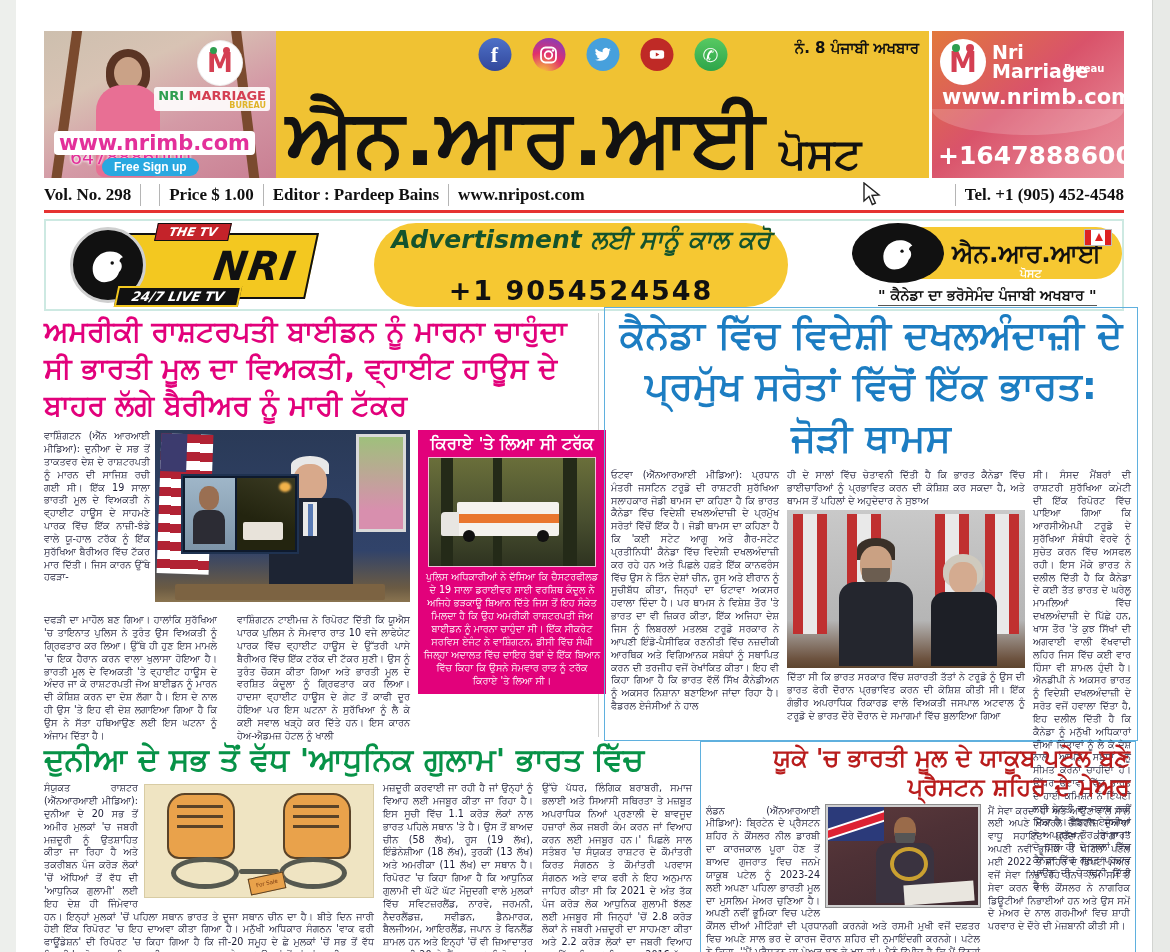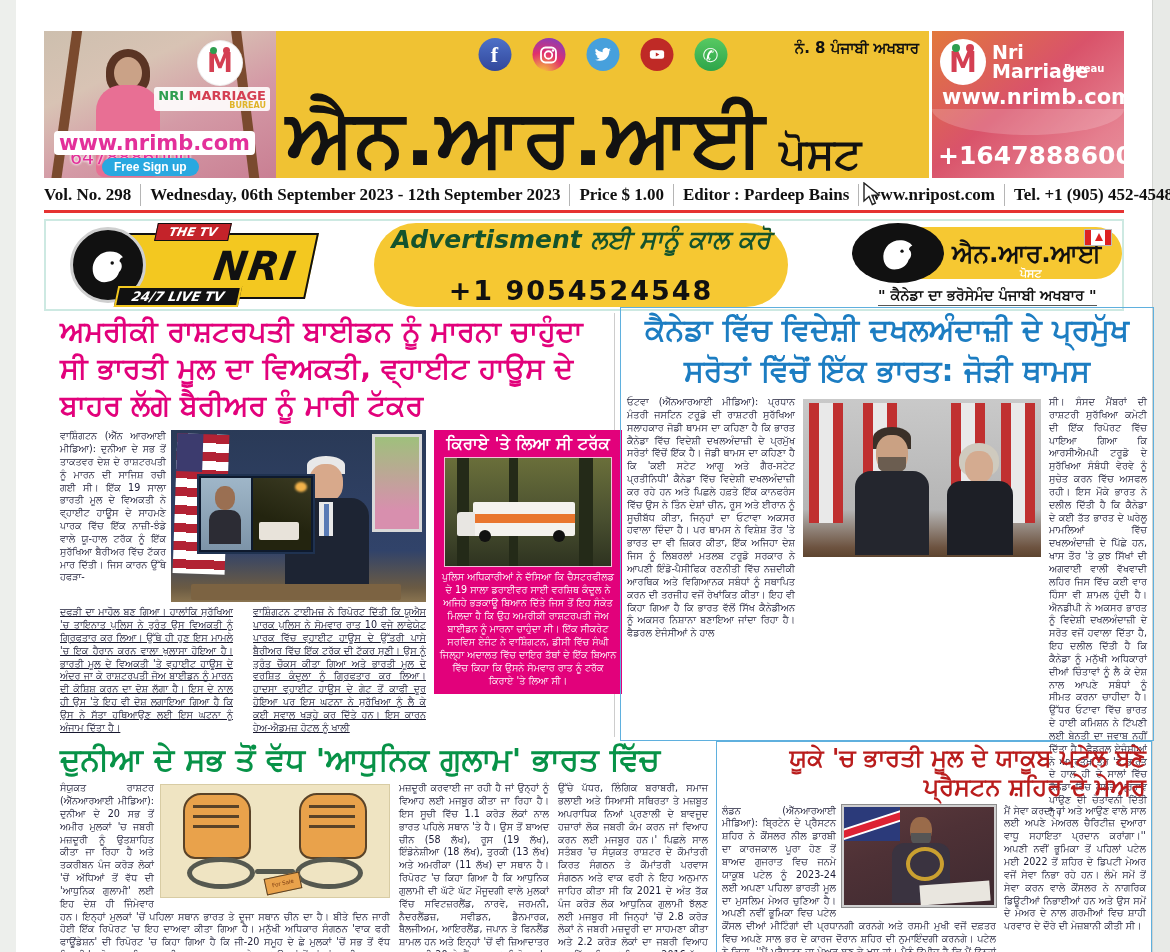--- a/index.html
+++ b/index.html
@@ -93,24 +93,24 @@
   .nri-post-sm{position:absolute;left:168px;top:44px;font-size:11px;font-weight:bold;color:#fff;z-index:2;}
   .ca-flag{position:absolute;right:10px;top:6px;width:26px;height:15px;background:#fff;border:1px solid #bbb;z-index:3;}
   .ca-flag:before,.ca-flag:after{content:"";position:absolute;top:0;width:6px;height:100%;background:#d22;}
   .ca-flag:before{left:0;} .ca-flag:after{right:0;}
   .ca-leaf{position:absolute;left:10px;top:3px;width:0;height:0;border-left:4px solid transparent;
            border-right:4px solid transparent;border-bottom:8px solid #d22;}
   .nri-tagline{position:absolute;left:26px;top:64px;font-weight:bold;font-size:14.5px;color:#111;
                border-bottom:1px solid #555;padding-bottom:1px;white-space:nowrap;}
 
   
-  .main{position:absolute;left:60px;top:313px;width:1080px;height:639px;}
+  .main{position:absolute;left:44px;top:313px;width:1080px;height:639px;}
   .hl{font-weight:bold;}
   .hl-pink{color:#e2017b;font-size:28.5px;line-height:1.3;}
-  .hl-blue{color:#1c7dc2;font-size:30px;line-height:1.35;text-align:center;}
+  .hl-blue{color:#1c7dc2;font-size:38px;line-height:1.35;text-align:center;}
   .hl-green{color:#079247;font-size:31px;line-height:1.2;}
   .hl-purple{color:#b91c1c;font-size:24px;line-height:1.2;text-align:right;}
   .bodytxt{font-size:9.6px;line-height:1.34;text-align:justify;color:#1b1b35;}
   .art-topleft{position:absolute;left:0;top:0;width:552px;height:424px;}
   .biden-flex{display:flex;gap:8px;margin-top:6px;}
   .biden-left{width:366px;flex:none;}
   .biden-row1{display:flex;gap:5px;}
   .biden-col1{width:106px;flex:none;}
   .photo{position:relative;overflow:hidden;}
   .biden-photo{width:255px;height:172px;background:linear-gradient(180deg,#2a3a57 0%,#31436a 70%,#6b5b43 92%,#8a7450 100%);}
@@ -125,21 +125,21 @@
   .biden-man .tie{position:absolute;left:45px;top:48px;width:5px;height:32px;background:#5a7bb5;}
   .biden-window{position:absolute;right:4px;top:4px;width:44px;height:92px;background:linear-gradient(180deg,#9fc07c,#d88fae 80%);border:3px solid #d9d9d9;}
   .biden-inset{position:absolute;left:26px;top:44px;width:110px;height:72px;background:#0e1a2e;border:2px solid #1f3250;display:flex;gap:2px;padding:2px;}
   .inset-a{width:50px;background:linear-gradient(180deg,#9fb6c8,#7d94a8);position:relative;}
   .inset-a:before{content:"";position:absolute;left:14px;top:8px;width:20px;height:24px;border-radius:45%;background:#9a6f52;}
   .inset-a:after{content:"";position:absolute;left:8px;top:32px;width:32px;height:34px;border-radius:10px 10px 0 0;background:#2c2c34;}
   .inset-b{flex:1;background:linear-gradient(200deg,#3a3a22 0%,#23240f 60%);position:relative;}
   .inset-b:before{content:"";position:absolute;left:6px;bottom:10px;width:40px;height:18px;background:#e8e3da;border-radius:2px;}
   .inset-b:after{content:"";position:absolute;right:4px;top:4px;width:12px;height:10px;background:#f2b24a;border-radius:50%;filter:blur(1px);}
   .desk-items{position:absolute;left:20px;bottom:2px;width:210px;height:16px;background:#7c6342;border-radius:2px;}
-  .biden-row2{display:flex;gap:20px;margin-top:4px;text-decoration:underline;}
+  .biden-row2{display:flex;gap:20px;margin-top:12px;}
   .biden-row2 .bodytxt{flex:1;}
   
   .pinkbox{width:178px;flex:none;background:#e2017b;padding:3px 5px 6px;}
   .pinkbox .pb-title{color:#fff;font-weight:bold;font-size:16.5px;text-align:center;margin:1px 0 4px;}
   .truck-photo{width:166px;height:108px;margin:0 auto;background:linear-gradient(180deg,#6a6f3a 0%,#4a5030 55%,#2e3320 100%);position:relative;border:1px solid #f3bfd9;}
   .tree{position:absolute;top:0;width:12px;height:108px;background:#242a18;}
   .tree.t1{left:12px;} .tree.t2{left:64px;width:9px;} .tree.t3{right:18px;width:14px;}
   .truck{position:absolute;left:28px;top:44px;width:102px;height:34px;background:#f4f2ee;border-radius:2px;}
   .truck .stripe{position:absolute;left:0;top:12px;width:100%;height:9px;background:#e9762e;}
   .truck .cab{position:absolute;left:-16px;top:10px;width:18px;height:24px;background:#e8e6e2;border-radius:4px 0 0 2px;}
@@ -270,21 +270,20 @@
       <div class="adr-brand">Nri Marriage</div>
       <div class="adr-bureau">Bureau</div>
       <div class="adr-web">www.nrimb.com</div>
       <div class="adr-phone">+16478886000</div>
     </div>
   </div>
 
   <div class="datebar">
     <span>Vol. No. 298</span>
     <span class="db-sep"></span>
-    <span>Wednesday, 06th September 2023 - 12th September 2023</span>
     <span class="db-sep"></span>
     <span>Price $ 1.00</span>
     <span class="db-sep"></span>
     <span>Editor : Pardeep Bains</span>
     <span class="db-sep"></span>
     <span>www.nripost.com</span>
     <span class="db-sp"></span>
     <span class="db-sep"></span>
     <span>Tel. +1 (905) 452-4548</span>
   </div>
@@ -377,37 +376,39 @@
           </div>
         </div>
       </div>
     </div>
 
     <div class="art-topright">
       <div class="hl hl-blue">ਕੈਨੇਡਾ ਵਿੱਚ ਵਿਦੇਸ਼ੀ ਦਖਲਅੰਦਾਜ਼ੀ ਦੇ ਪ੍ਰਮੁੱਖ ਸਰੋਤਾਂ ਵਿੱਚੋਂ ਇੱਕ ਭਾਰਤ: ਜੋੜੀ ਥਾਮਸ</div>
       <div class="canada-flex">
         <div class="canada-col1 bodytxt">ਓਟਵਾ (ਐੱਨਆਰਆਈ ਮੀਡਿਆ): ਪ੍ਰਧਾਨ ਮੰਤਰੀ ਜਸਟਿਨ ਟਰੂਡੋ ਦੀ ਰਾਸ਼ਟਰੀ ਸੁਰੱਖਿਆ ਸਲਾਹਕਾਰ ਜੋਡੀ ਥਾਮਸ ਦਾ ਕਹਿਣਾ ਹੈ ਕਿ ਭਾਰਤ ਕੈਨੇਡਾ ਵਿੱਚ ਵਿਦੇਸ਼ੀ ਦਖਲਅੰਦਾਜ਼ੀ ਦੇ ਪ੍ਰਮੁੱਖ ਸਰੋਤਾਂ ਵਿੱਚੋਂ ਇੱਕ ਹੈ। ਜੋਡੀ ਥਾਮਸ ਦਾ ਕਹਿਣਾ ਹੈ ਕਿ 'ਕਈ ਸਟੇਟ ਆਗੂ ਅਤੇ ਗੈਰ-ਸਟੇਟ ਪ੍ਰਤੀਨਿਧੀ' ਕੈਨੇਡਾ ਵਿੱਚ ਵਿਦੇਸ਼ੀ ਦਖਲਅੰਦਾਜ਼ੀ ਕਰ ਰਹੇ ਹਨ ਅਤੇ ਪਿਛਲੇ ਹਫ਼ਤੇ ਇੱਕ ਕਾਨਫਰੰਸ ਵਿੱਚ ਉਸ ਨੇ ਤਿੰਨ ਦੇਸ਼ਾਂ ਚੀਨ, ਰੂਸ ਅਤੇ ਈਰਾਨ ਨੂੰ ਸੂਚੀਬੱਧ ਕੀਤਾ, ਜਿਨ੍ਹਾਂ ਦਾ ਓਟਾਵਾ ਅਕਸਰ ਹਵਾਲਾ ਦਿੰਦਾ ਹੈ। ਪਰ ਥਾਮਸ ਨੇ ਵਿਸ਼ੇਸ਼ ਤੌਰ 'ਤੇ ਭਾਰਤ ਦਾ ਵੀ ਜ਼ਿਕਰ ਕੀਤਾ, ਇੱਕ ਅਜਿਹਾ ਦੇਸ਼ ਜਿਸ ਨੂੰ ਲਿਬਰਲਾਂ ਮਤਲਬ ਟਰੂਡੋ ਸਰਕਾਰ ਨੇ ਆਪਣੀ ਇੰਡੋ-ਪੈਸੀਫਿਕ ਰਣਨੀਤੀ ਵਿੱਚ ਨਜ਼ਦੀਕੀ ਆਰਥਿਕ ਅਤੇ ਵਿਗਿਆਨਕ ਸਬੰਧਾਂ ਨੂੰ ਸਥਾਪਿਤ ਕਰਨ ਦੀ ਤਰਜੀਹ ਵਜੋਂ ਰੇਖਾਂਕਿਤ ਕੀਤਾ। ਇਹ ਵੀ ਕਿਹਾ ਗਿਆ ਹੈ ਕਿ ਭਾਰਤ ਵੱਲੋਂ ਸਿੱਖ ਕੈਨੇਡੀਅਨ ਨੂੰ ਅਕਸਰ ਨਿਸ਼ਾਨਾ ਬਣਾਇਆ ਜਾਂਦਾ ਰਿਹਾ ਹੈ। ਫੈਡਰਲ ਏਜੰਸੀਆਂ ਨੇ ਹਾਲ</div>
         <div class="canada-col2">
+          <div class="bodytxt">ਹੀ ਦੇ ਸਾਲਾਂ ਵਿੱਚ ਚੇਤਾਵਨੀ ਦਿੱਤੀ ਹੈ ਕਿ ਭਾਰਤ ਕੈਨੇਡਾ ਵਿੱਚ ਭਾਈਚਾਰਿਆਂ ਨੂੰ ਪ੍ਰਭਾਵਿਤ ਕਰਨ ਦੀ ਕੋਸ਼ਿਸ਼ ਕਰ ਸਕਦਾ ਹੈ, ਅਤੇ ਥਾਮਸ ਤੋਂ ਪਹਿਲਾਂ ਦੇ ਅਹੁਦੇਦਾਰ ਨੇ ਸੁਝਾਅ</div>
           <div class="photo canada-photo">
             <div class="cflag cf1"></div>
             <div class="cflag cf2"></div>
             <div class="cflag cf3"></div>
             <div class="cflag cf4"></div>
             <div class="trudeau">
               <div class="hair"></div>
                 <div class="face"></div>
                 <div class="beard"></div>
                 <div class="suit"></div>
             </div>
             <div class="thomas">
               <div class="hair"></div>
                 <div class="face"></div>
                 <div class="coat"></div>
             </div>
           </div>
+          <div class="bodytxt">ਦਿੱਤਾ ਸੀ ਕਿ ਭਾਰਤ ਸਰਕਾਰ ਵਿੱਚ ਸ਼ਰਾਰਤੀ ਤੱਤਾਂ ਨੇ ਟਰੂਡੋ ਨੂੰ ਉਸ ਦੀ ਭਾਰਤ ਫੇਰੀ ਦੌਰਾਨ ਪ੍ਰਭਾਵਿਤ ਕਰਨ ਦੀ ਕੋਸ਼ਿਸ਼ ਕੀਤੀ ਸੀ। ਇੱਕ ਗੰਭੀਰ ਅਪਰਾਧਿਕ ਰਿਕਾਰਡ ਵਾਲੇ ਵਿਅਕਤੀ ਜਸਪਾਲ ਅਟਵਾਲ ਨੂੰ ਟਰੂਡੋ ਦੇ ਭਾਰਤ ਦੌਰੇ ਦੌਰਾਨ ਦੇ ਸਮਾਗਮਾਂ ਵਿੱਚ ਬੁਲਾਇਆ ਗਿਆ</div>
         </div>
         <div class="canada-col3 bodytxt">ਸੀ। ਸੰਸਦ ਮੈਂਬਰਾਂ ਦੀ ਰਾਸ਼ਟਰੀ ਸੁਰੱਖਿਆ ਕਮੇਟੀ ਦੀ ਇੱਕ ਰਿਪੋਰਟ ਵਿੱਚ ਪਾਇਆ ਗਿਆ ਕਿ ਆਰਸੀਐਮਪੀ ਟਰੂਡੋ ਦੇ ਸੁਰੱਖਿਆ ਸੰਬੰਧੀ ਵੇਰਵੇ ਨੂੰ ਸੁਚੇਤ ਕਰਨ ਵਿੱਚ ਅਸਫਲ ਰਹੀ। ਇਸ ਮੌਕੇ ਭਾਰਤ ਨੇ ਦਲੀਲ ਦਿੱਤੀ ਹੈ ਕਿ ਕੈਨੇਡਾ ਦੇ ਕਈ ਤੱਤ ਭਾਰਤ ਦੇ ਘਰੇਲੂ ਮਾਮਲਿਆਂ ਵਿੱਚ ਦਖਲਅੰਦਾਜ਼ੀ ਦੇ ਪਿੱਛੇ ਹਨ, ਖਾਸ ਤੌਰ 'ਤੇ ਕੁਝ ਸਿੱਖਾਂ ਦੀ ਅਗਵਾਈ ਵਾਲੀ ਵੱਖਵਾਦੀ ਲਹਿਰ ਜਿਸ ਵਿੱਚ ਕਈ ਵਾਰ ਹਿੰਸਾ ਵੀ ਸ਼ਾਮਲ ਹੁੰਦੀ ਹੈ। ਐਨਡੀਪੀ ਨੇ ਅਕਸਰ ਭਾਰਤ ਨੂੰ ਵਿਦੇਸ਼ੀ ਦਖਲਅੰਦਾਜ਼ੀ ਦੇ ਸਰੋਤ ਵਜੋਂ ਹਵਾਲਾ ਦਿੱਤਾ ਹੈ, ਇਹ ਦਲੀਲ ਦਿੱਤੀ ਹੈ ਕਿ ਕੈਨੇਡਾ ਨੂੰ ਮਨੁੱਖੀ ਅਧਿਕਾਰਾਂ ਦੀਆਂ ਚਿੰਤਾਵਾਂ ਨੂੰ ਲੈ ਕੇ ਦੇਸ਼ ਨਾਲ ਆਪਣੇ ਸਬੰਧਾਂ ਨੂੰ ਸੀਮਤ ਕਰਨਾ ਚਾਹੀਦਾ ਹੈ। ਉੱਧਰ ਓਟਾਵਾ ਵਿੱਚ ਭਾਰਤ ਦੇ ਹਾਈ ਕਮਿਸ਼ਨ ਨੇ ਟਿੱਪਣੀ ਲਈ ਬੇਨਤੀ ਦਾ ਜਵਾਬ ਨਹੀਂ ਦਿੱਤਾ ਹੈ। ਫੈਡਰਲ ਏਜੰਸੀਆਂ ਨੇ ਅਪ੍ਰਤੱਖ ਤੌਰ 'ਤੇ ਭਾਰਤ ਦੇ ਹਾਲ ਹੀ ਦੇ ਸਾਲਾਂ ਵਿੱਚ ਕੈਨੇਡਾ ਵਿੱਚ ਗਲਤ ਪ੍ਰਭਾਵ ਪਾਉਣ ਦੀ ਚੇਤਾਵਨੀ ਦਿੱਤੀ ਹੈ।</div>
       </div>
     </div>
 
     <div class="art-botleft">
       <div class="hl hl-green">ਦੁਨੀਆ ਦੇ ਸਭ ਤੋਂ ਵੱਧ 'ਆਧੁਨਿਕ ਗੁਲਾਮ' ਭਾਰਤ ਵਿੱਚ</div>
       <div class="slaves-flex">
         <div class="slaves-col1 bodytxt">
           <span class="cuffs">

